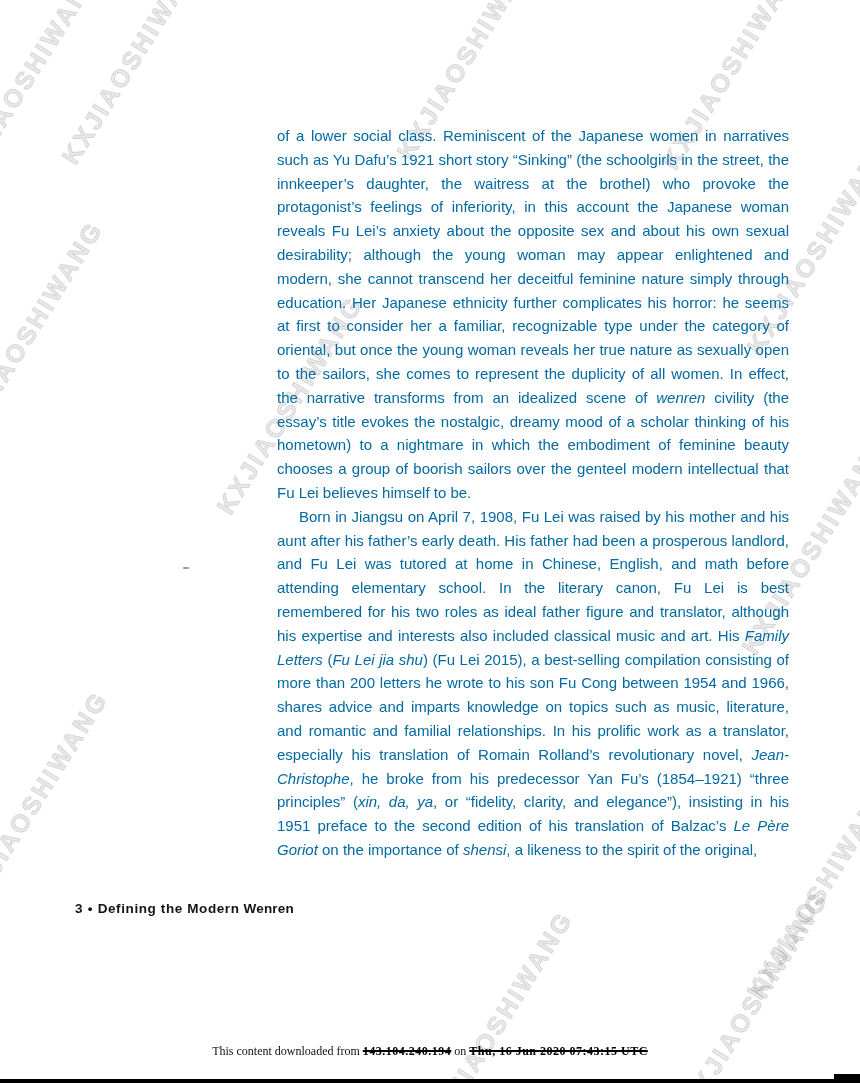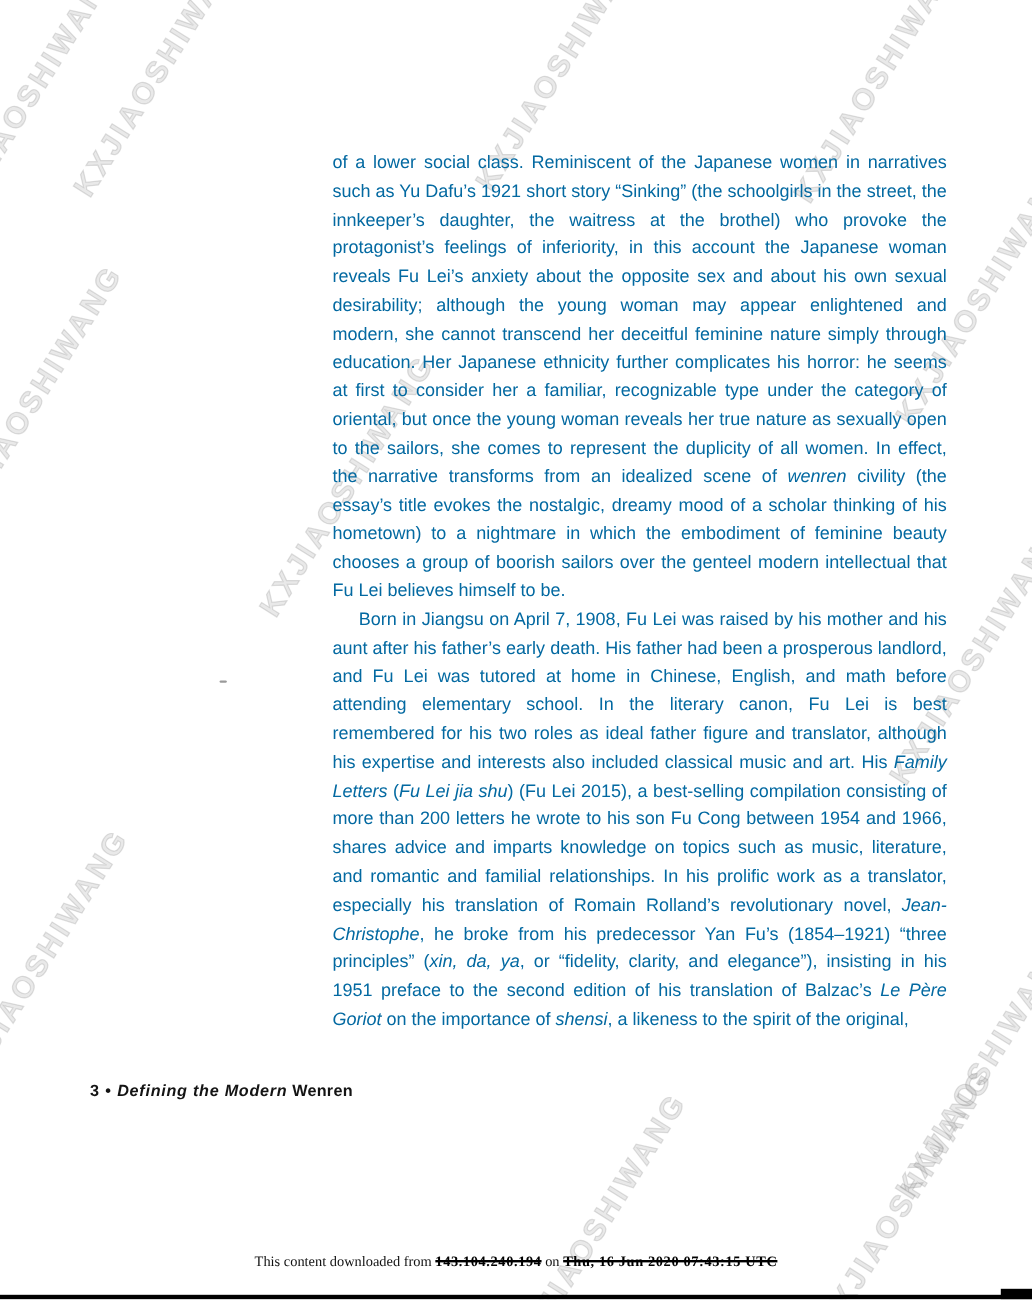--- a/index.html
+++ b/index.html
@@ -46,21 +46,21 @@
   #running-footer {
     position: absolute;
     left: 75px;
     top: 901px;
     font-size: 13.5px;
     font-weight: bold;
     color: #141414;
     letter-spacing: 0.2px;
   }
   #running-footer .bullet { margin: 0 5px; }
-  #running-footer .ital { font-style: italic; letter-spacing: 0.6px; }
+  #running-footer .ital { letter-spacing: 0.6px; }
   
   #jstor-stamp {
     position: absolute;
     left: 0;
     top: 1044px;
     width: 100%;
     text-align: center;
     font-family: "Liberation Serif", serif;
     font-size: 12px;
     color: #111;

